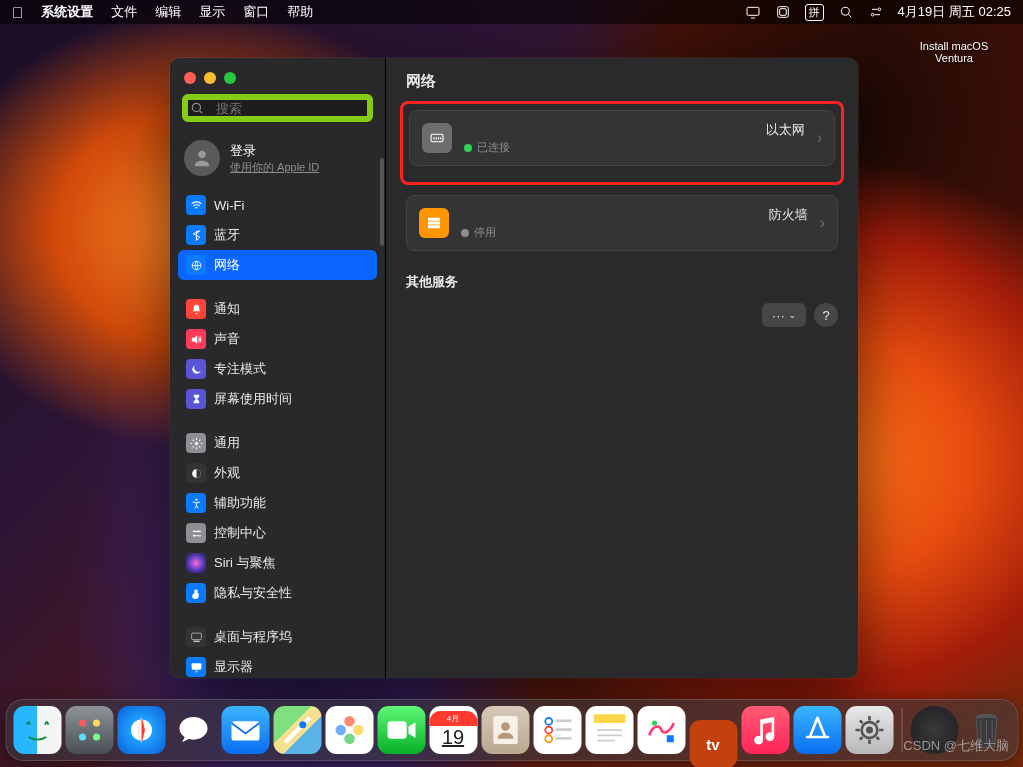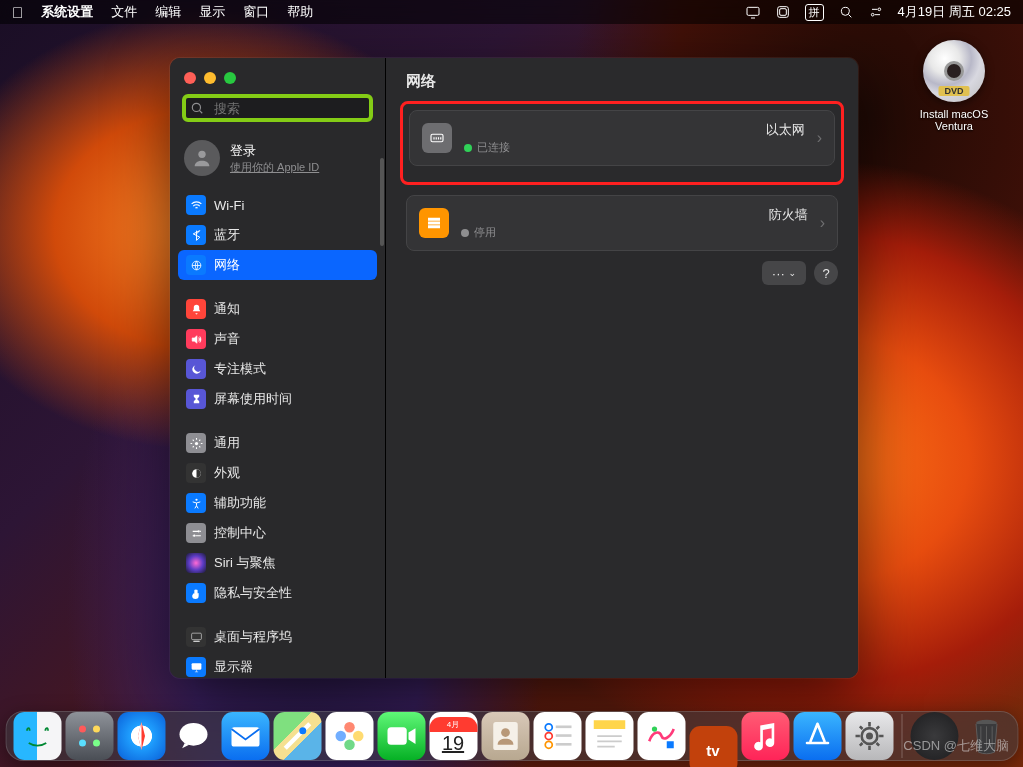--- a/index.html
+++ b/index.html
@@ -29,21 +29,21 @@
   .dvd::after { content:""; position:absolute; top:50%; left:50%; width:14px; height:14px; background:#2a2020; border-radius:50%; transform:translate(-50%,-50%); box-shadow:0 0 0 3px #999;}
   .dvd-label { position:absolute; bottom:6px; left:50%; transform:translateX(-50%); font-size:9px; background:#e0c050; color:#333; padding:0 6px; border-radius:2px; font-weight:bold;}
   
   
   .window { position:absolute; top:58px; left:170px; width:688px; height:620px; background:#2a2a2c; border-radius:10px; box-shadow: 0 20px 60px rgba(0,0,0,.6), 0 0 0 1px rgba(255,255,255,.08); overflow:hidden; display:flex; z-index:10;}
   .sidebar { width:216px; background:#29292b; border-right:1px solid #000; display:flex; flex-direction:column; overflow-y:auto; }
   .traffic { display:flex; gap:8px; padding:14px 14px 10px; }
   .tl { width:12px; height:12px; border-radius:50%; }
   .tl.r{background:#ff5f57;} .tl.y{background:#febc2e;} .tl.g{background:#28c840;}
   .search-wrap { padding:0 12px 10px; }
-  .search { width:100%; height:28px; background:#1d1d1f; border:4px solid #84cc16; border-radius:6px; color:#9a9a9c; font-size:13px; padding:0 8px 0 28px; outline:none;}
+  .search { width:100%; height:28px; background:#1d1d1f; border:6px solid #84cc16; border-radius:6px; color:#9a9a9c; font-size:13px; padding:0 8px 0 28px; outline:none;}
   .search-box { position:relative; }
   .search-box svg { position:absolute; left:8px; top:7px; width:14px; height:14px; stroke:#8e8e90; fill:none; stroke-width:2;}
   .account { display:flex; align-items:center; gap:10px; padding:8px 14px 14px; }
   .avatar { width:36px; height:36px; border-radius:50%; background:#5a5a5c; display:flex; align-items:center; justify-content:center;}
   .avatar svg { width:22px; height:22px; fill:#9a9a9c;}
   .acct-text { color:#fff; font-size:13px;}
   .acct-sub { color:#8e8e90; font-size:11px;text-decoration:underline;}
   .nav { padding:0 8px; }
   .nav-group { margin-bottom:14px;}
   .nav-item { display:flex; align-items:center; gap:8px; padding:5px 8px; border-radius:6px; color:#e8e8e8; font-size:13px; cursor:default;}
@@ -66,21 +66,21 @@
   .dot.green{background:#30d158;} .dot.gray{background:#8e8e90;}
   .chev { color:#6e6e70; font-size:16px;}
   .highlight-box { border:3px solid #ff2020; border-radius:8px; padding:6px; margin:-6px -6px 10px -6px; }
   
   .section-label { font-size:13px; font-weight:600; color:#e8e8e8; margin:22px 0 12px;}
   .actions { display:flex; justify-content:flex-end; gap:8px;}
   .pill-btn { height:24px; padding:0 10px; background:#464648; border-radius:6px; display:flex; align-items:center; justify-content:center; color:#e8e8e8; font-size:13px; border:none;}
   .circ-btn { width:24px; height:24px; border-radius:50%; background:#464648; display:flex; align-items:center; justify-content:center; color:#e8e8e8; font-size:13px;}
   
   
-  .dock { position:absolute; bottom:6px; left:50%; transform:translateX(-50%); height:50px; background:rgba(60,60,65,.55); border-radius:18px; padding:6px 8px; display:flex; align-items:center; gap:4px; backdrop-filter:blur(20px); box-shadow:0 5px 20px rgba(0,0,0,.4), inset 0 0 0 1px rgba(255,255,255,.15); z-index:40;}
+  .dock { position:absolute; bottom:6px; left:50%; transform:translateX(-50%); height:62px; background:rgba(60,60,65,.55); border-radius:18px; padding:6px 8px; display:flex; align-items:center; gap:4px; backdrop-filter:blur(20px); box-shadow:0 5px 20px rgba(0,0,0,.4), inset 0 0 0 1px rgba(255,255,255,.15); z-index:40;}
   .dock-item { width:48px; height:48px; border-radius:11px; display:flex; align-items:center; justify-content:center; font-size:24px; position:relative;}
   .dock-sep { width:1px; height:44px; background:rgba(255,255,255,.25); margin:0 4px;}
   .dock-item svg{width:42px;height:42px;}
   
   .watermark { position:absolute; bottom:12px; right:14px; color:rgba(220,220,220,.6); font-size:13px; z-index:60;}
   
   .trash-svg { width:40px; height:44px; }
 </style>
 </head>
 <body>
@@ -123,23 +123,20 @@
           <circle cx="17" cy="8" r="2"></circle>
           <path d="M18 16h-8"></path>
           <circle cx="7" cy="16" r="2"></circle>
         </svg>
       </span>
     <span>4月19日 周五  02:25</span>
   </div>
 </div>
 
 <div class="desktop-icon">
-  <div class="dvd">
-      <span class="dvd-label">DVD</span>
-    </div>
   <div style="text-shadow:0 1px 2px #000;">Install macOS Ventura</div>
 </div>
 
 <div class="window">
   <div class="sidebar">
     <div class="traffic">
       <div class="tl r"></div>
       <div class="tl y"></div>
       <div class="tl g"></div>
     </div>
@@ -338,20 +335,21 @@
           <div>防火墙</div>
           <div class="row-sub">
               <span class="dot gray"></span>
               <span>停用</span>
             </div>
         </div>
         <div class="chev">›</div>
       </div>
     </div>
 
+    <div class="section-label">其他服务</div>
 
     <div class="actions">
       <button class="pill-btn"><span>···</span>&nbsp;<span style="font-size:9px;">⌄</span></button>
       <div class="circ-btn">?</div>
     </div>
   </div>
 </div>
 
 <div class="dock">
   <div class="dock-item" style="background:linear-gradient(90deg,#27b7ff 50%,#f5f5f7 50%);border-radius:11px;">

